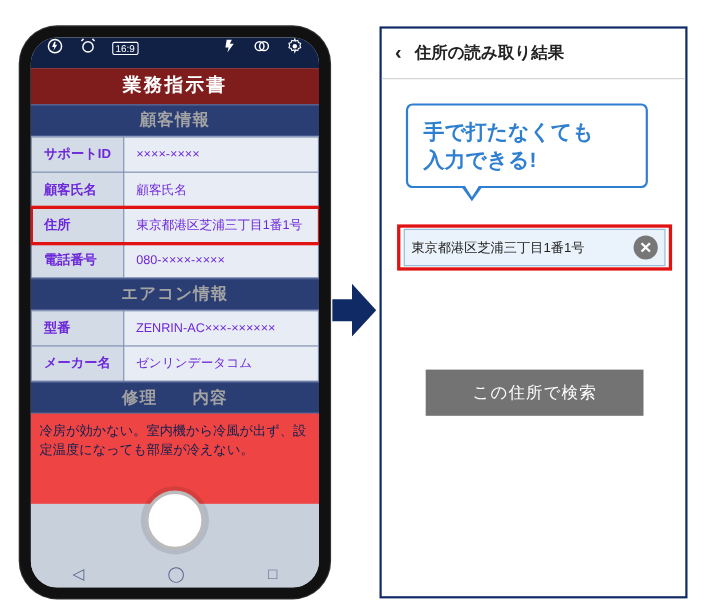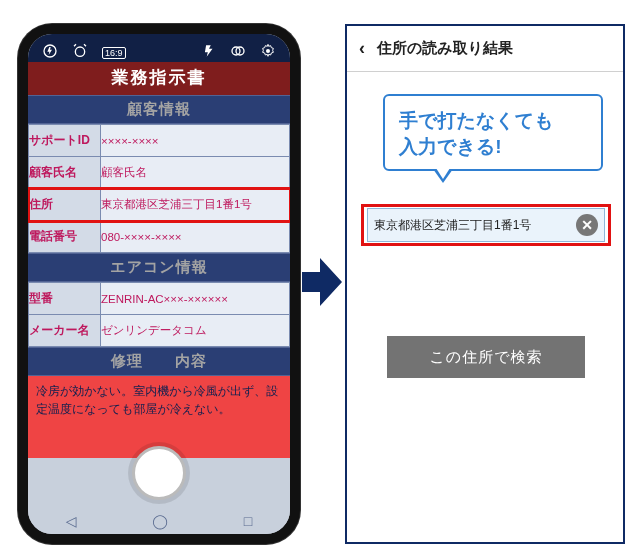--- a/index.html
+++ b/index.html
@@ -26,21 +26,21 @@
     box-shadow: 0 0 0 1px #333;
   }
   .phone-inner {
     position: absolute;
     inset: 0;
     overflow: hidden;
   }
   .statusbar {
     height: 28px;
     display: flex;
-    align-items: flex-end;
+    align-items: flex-start;
     justify-content: space-between;
     padding: 0 14px;
     background: #112045;
     color: #fff;
     font-size: 14px;
   }
   .statusbar .left-icons, .statusbar .right-icons {
     display: flex;
     gap: 14px;
     align-items: center;
@@ -68,22 +68,22 @@
     border-bottom: 1px solid #516394;
   }
   .form-table {
     width: 100%;
     border-collapse: collapse;
     background: #d3dbe7;
     font-size: 12px;
   }
   .form-table td {
     border: 1px solid #7a8bb0;
-    padding: 7px 0;
-    color: #be185d;
+    padding: 7px 11px;
+    color: #6d28d9;
     vertical-align: middle;
     white-space: nowrap;
   }
   .form-table td.label {
     width: 72px;
     font-weight: 600;
     background: #d3dbe7;
   }
   .form-table td.value {
     background: #e8edf5;
@@ -152,21 +152,21 @@
     font-weight: 600;
     color: #222;
   }
   .panel-header .back {
     font-size: 18px;
     font-weight: 800;
   }
 
   .speech {
     position: absolute;
-    left: 36px;
+    left: 22px;
     top: 68px;
     width: 220px;
     background: #fff;
     border: 2px solid #2f7fd1;
     border-radius: 6px;
     padding: 12px 14px 10px;
     color: #2f7fd1;
     font-size: 19px;
     font-weight: 700;
     line-height: 1.35;

